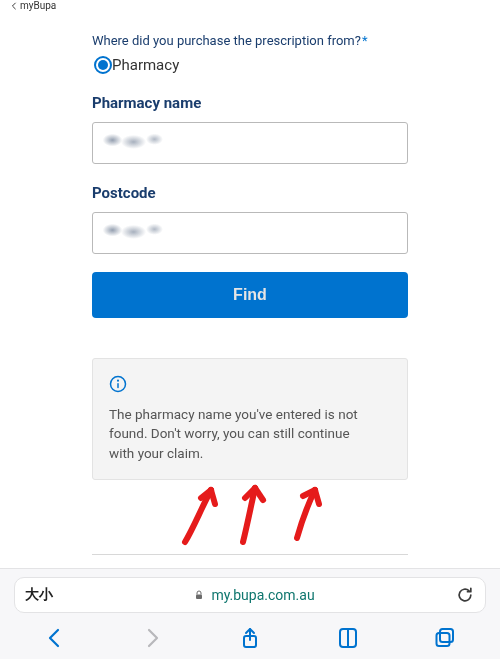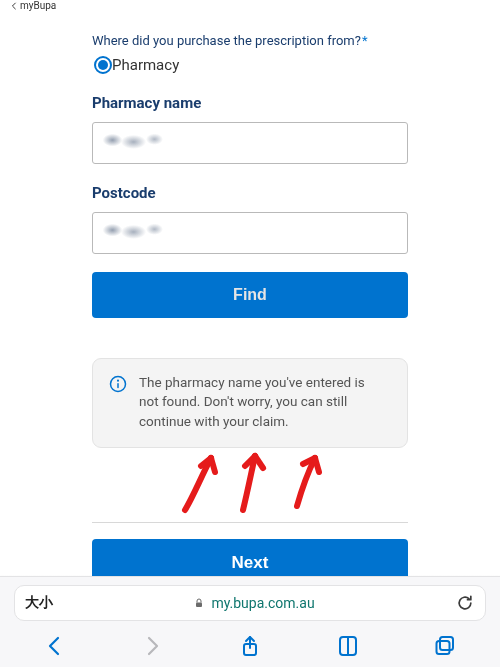--- a/index.html
+++ b/index.html
@@ -93,24 +93,25 @@
     background:#0073cf; color:#e5e5e5;
     font-size:16px; font-weight:600;
     border:none; border-radius:4px;
     margin-top:18px;
     cursor:pointer;
   }
   .info-box{
     margin-top:40px;
     background:#f4f4f4;
     border:1px solid #e3e3e3;
-    border-radius:9px;
+    border-radius:3px;
     padding:14px 32px 16px 16px;
     display:flex; gap:12px;
     align-items:flex-start;
+    flex-direction:column;
   }
   .info-box svg{ flex:0 0 auto; margin-top:2px; }
   .info-text{
     font-size:13.5px; color:#555; line-height:1.45;
   }
   .annot-arrows{
     position:relative;
     height:60px;
     display:flex; justify-content:center; gap:30px;
     margin-top:4px;
@@ -123,21 +124,21 @@
   .btn-next{
     display:flex; align-items:center; justify-content:center;
     width:100%; height:48px;
     background:#0073cf; color:#fff;
     font-size:17px; font-weight:700;
     border:none; border-radius:4px;
     cursor:pointer;
   }
   
   .safari{
-    position:absolute; left:0; right:0; bottom:0;
+    position:absolute; left:0; right:0; bottom:8px;
     background:#f7f7f9;
     border-top:1px solid #e3e3e5;
   }
   .addr{
     margin:8px 14px 6px 14px;
     background:#fff;
     border:1px solid #e3e3e5;
     border-radius:10px;
     height:36px;
     display:flex; align-items:center;

